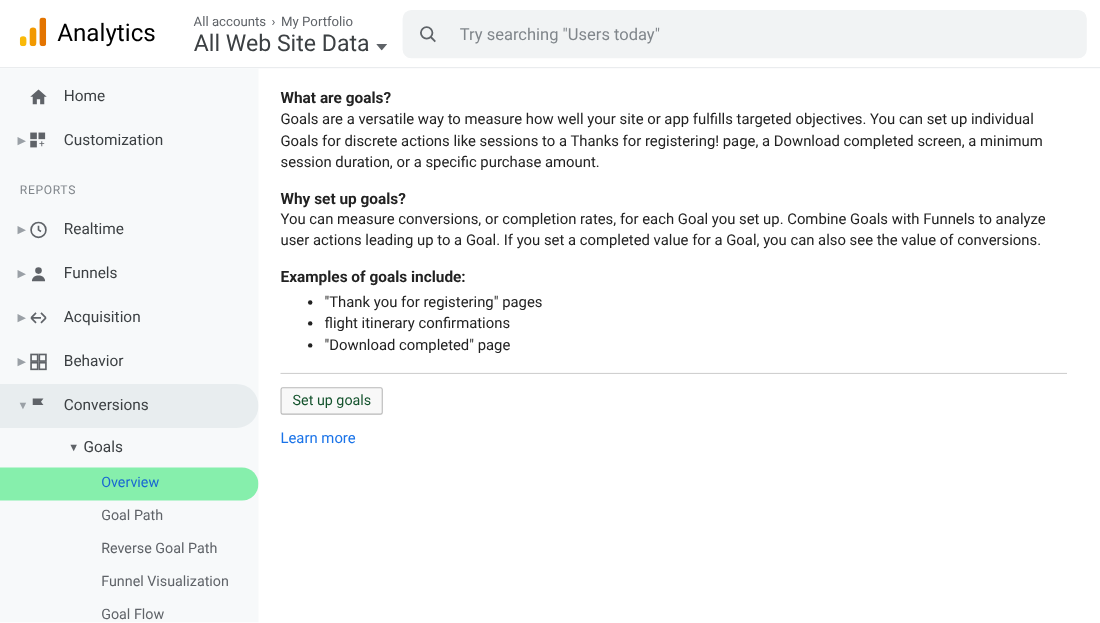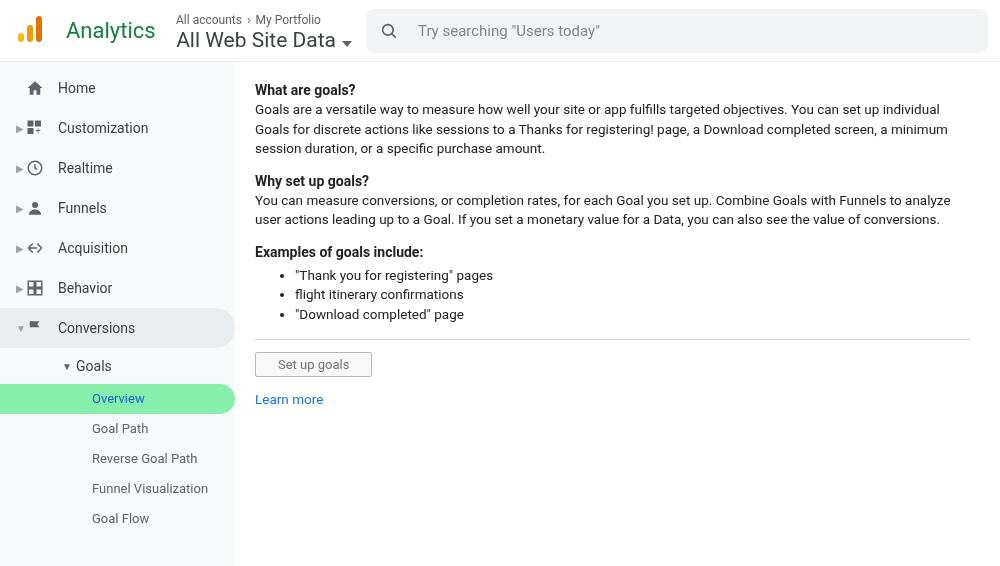--- a/index.html
+++ b/index.html
@@ -1,21 +1,21 @@
 <!DOCTYPE html>
 <html><head>
 <meta charset="utf-8">
 <style>
 * { margin: 0; padding: 0; box-sizing: border-box; font-family: Roboto, "Helvetica Neue", Arial, sans-serif; }
 body { background: #fff; width: 1000px; height: 566px; overflow: hidden; color: #222; }
 
 
 .header { display: flex; align-items: center; height: 62px; border-bottom: 1px solid #e8eaed; }
 .logo-block { display: flex; align-items: center; padding: 0 18px; width: 172px; }
-.brand-name { font-size: 22px; color: #15803d; letter-spacing: 0; margin-left: 24px; }
+.brand-name { font-size: 22px; color: #000000; letter-spacing: 0; margin-left: 10px; }
 .account-block { padding: 4px 10px 0 4px; min-width: 190px; }
 .breadcrumb { font-size: 12px; color: #5f6368; margin-bottom: 1px; }
 .breadcrumb .sep { margin: 0 2px; }
 .view-selector { display: flex; align-items: center; font-size: 21px; color: #3c4043; cursor: pointer; justify-content: flex-end; }
 .dropdown-icon { margin-left: 6px; color: #5f6368; }
 .search-wrap { flex: 1; padding: 8px 12px 8px 4px; }
 .searchbar { display: flex; align-items: center; height: 44px; background: #f1f3f4; border-radius: 8px; padding: 0 14px; }
 .search-icon { color: #5f6368; margin-right: 20px; display:flex; }
 .search-input { border: none; background: transparent; outline: none; font-size: 15px; color: #5f6368; width: 100%; }
 .search-input::placeholder { color: #80868b; }
@@ -37,21 +37,21 @@
 .subsub-item.active { background: #86efac; color: #1967d2; }
 
 
 .content { flex: 1; padding: 18px 30px 20px 20px; overflow: auto; }
 .report-title { font-size: 21px; font-weight: 700; margin-bottom: 14px; }
 .sect-title { font-size: 14px; font-weight: 700; margin-top: 2px; margin-bottom: 2px; }
 .sect-body { font-size: 13.5px; line-height: 1.45; margin-bottom: 14px; }
 .examples-head { font-size: 14px; font-weight: 700; margin-top: 2px; margin-bottom: 6px; }
 .examples-list { margin: 0 0 14px 40px; font-size: 13.5px; line-height: 1.45; }
 .divider { border: none; border-top: 1px solid #d0d0d0; margin: 4px 0 12px 0; }
-.action-btn { font-size: 13px; border: 1px solid #b8b8b8; background: #f8f8f8; padding: 4px 22px; border-radius: 2px; cursor: pointer; color: #737373; }
+.action-btn { font-size: 13px; border: 1px solid #b8b8b8; background: #f8f8f8; padding: 4px 10px; border-radius: 2px; cursor: pointer; color: #14532d; }
 .learn-more { display: inline-block; margin-top: 14px; font-size: 13.5px; color: #1a73e8; cursor: pointer; }
 </style>
 </head>
 <body>
 
 <div class="header">
   <div class="logo-block">
     <span>
       <svg width="24" height="26" viewBox="0 0 24 26">
           <rect x="0" y="17" width="6" height="9" rx="3" fill="#fab909"></rect>
@@ -108,20 +108,21 @@
         <svg width="18" height="18" viewBox="0 0 24 24" fill="currentColor">
             <rect x="2" y="2" width="8" height="8"></rect>
             <rect x="12" y="2" width="8" height="8"></rect>
             <rect x="2" y="12" width="8" height="8"></rect>
             <text x="16" y="20" font-size="12" text-anchor="middle" fill="currentColor">+</text>
           </svg>
       </span>
       <span class="nav-label">Customization</span>
     </div>
 
+    <div class="section-header">REPORTS</div>
 
     <div class="nav-item">
       <span class="expand-icon">▶</span>
       <span class="nav-icon">
         <svg width="18" height="18" viewBox="0 0 24 24" fill="none" stroke="currentColor" stroke-width="2">
             <circle cx="12" cy="12" r="9"></circle>
             <path d="M12 7 V12 L15 14"></path>
           </svg>
       </span>
       <span class="nav-label">Realtime</span>
@@ -184,21 +185,21 @@
       <div class="subsub-item">Goal Flow</div>
     </div>
   </div>
 
   <div class="content">
 
     <div class="sect-title">What are goals?</div>
     <div class="sect-body">Goals are a versatile way to measure how well your site or app fulfills targeted objectives. You can set up individual Goals for discrete actions like sessions to a Thanks for registering! page, a Download completed screen, a minimum session duration, or a specific purchase amount.</div>
 
     <div class="sect-title">Why set up goals?</div>
-    <div class="sect-body">You can measure conversions, or completion rates, for each Goal you set up. Combine Goals with Funnels to analyze user actions leading up to a Goal. If you set a monetary value for a Data, you can also see the value of conversions.</div>
+    <div class="sect-body">You can measure conversions, or completion rates, for each Goal you set up. Combine Goals with Funnels to analyze user actions leading up to a Goal. If you set a completed value for a Goal, you can also see the value of conversions.</div>
 
     <div class="examples-head">Examples of goals include:</div>
     <ul class="examples-list">
       <li>"Thank you for registering" pages</li>
       <li>flight itinerary confirmations</li>
       <li>"Download completed" page</li>
     </ul>
 
     <hr class="divider">
     <button class="action-btn">Set up goals</button>

